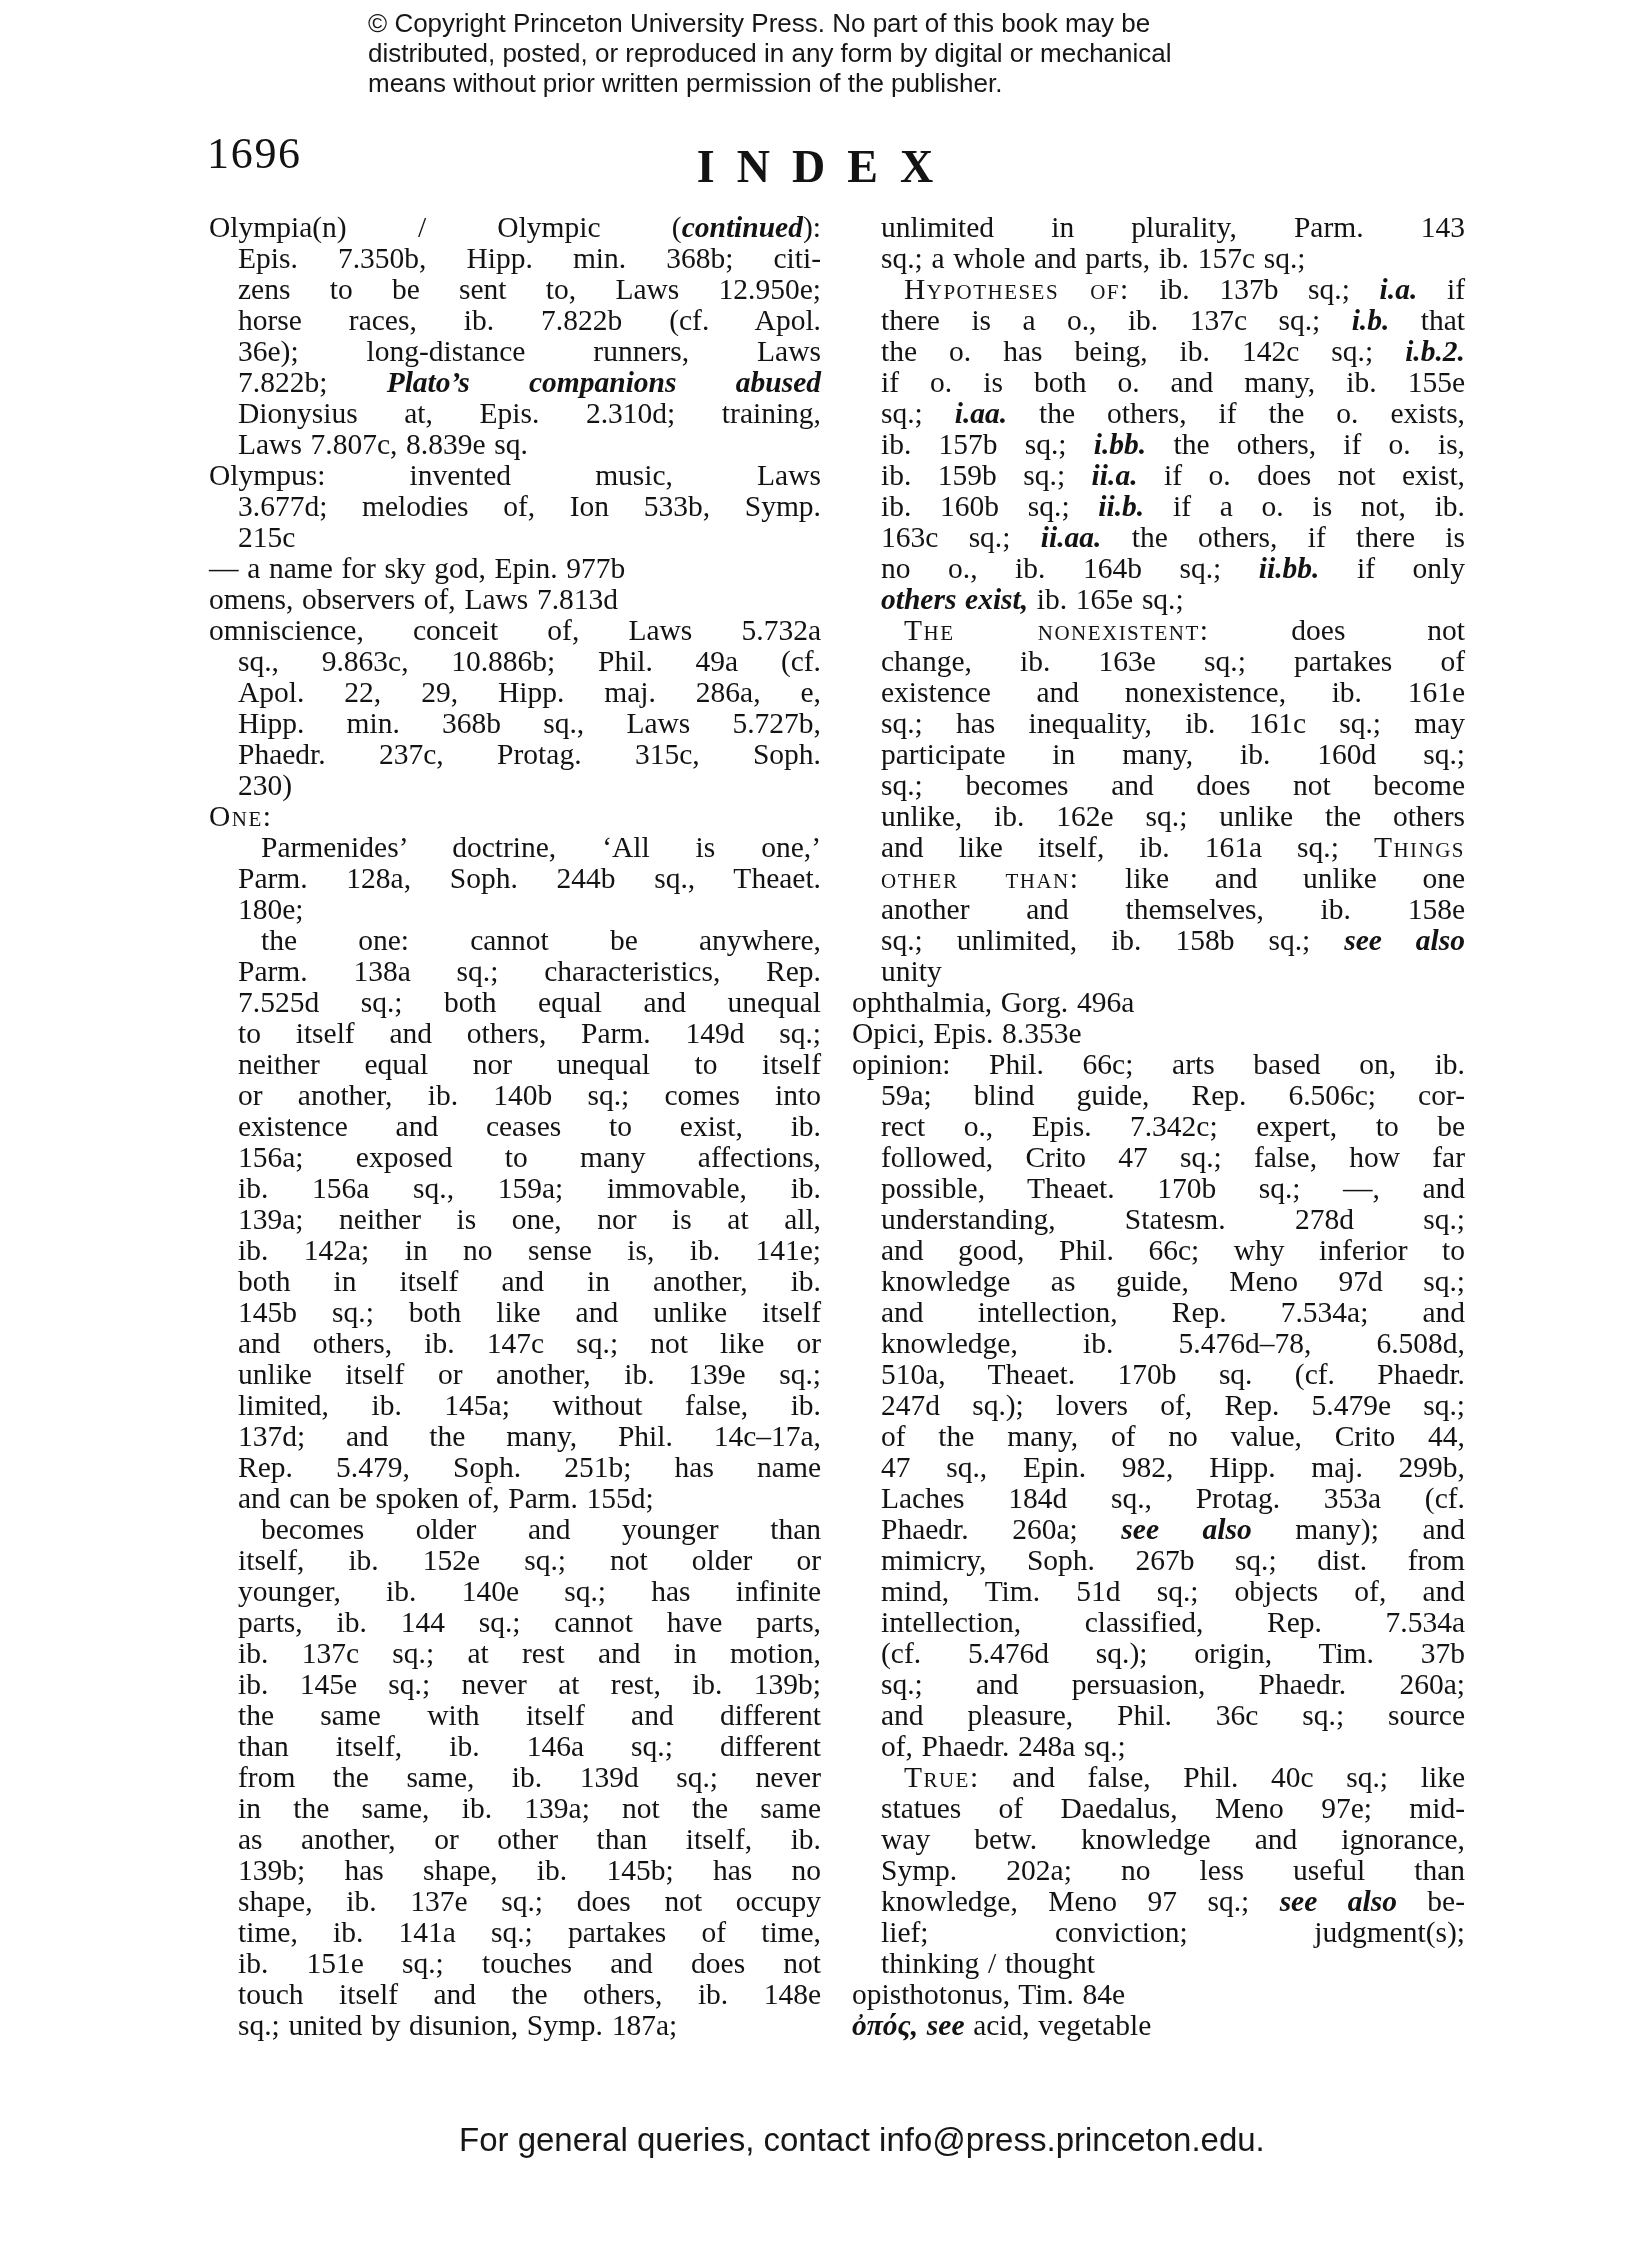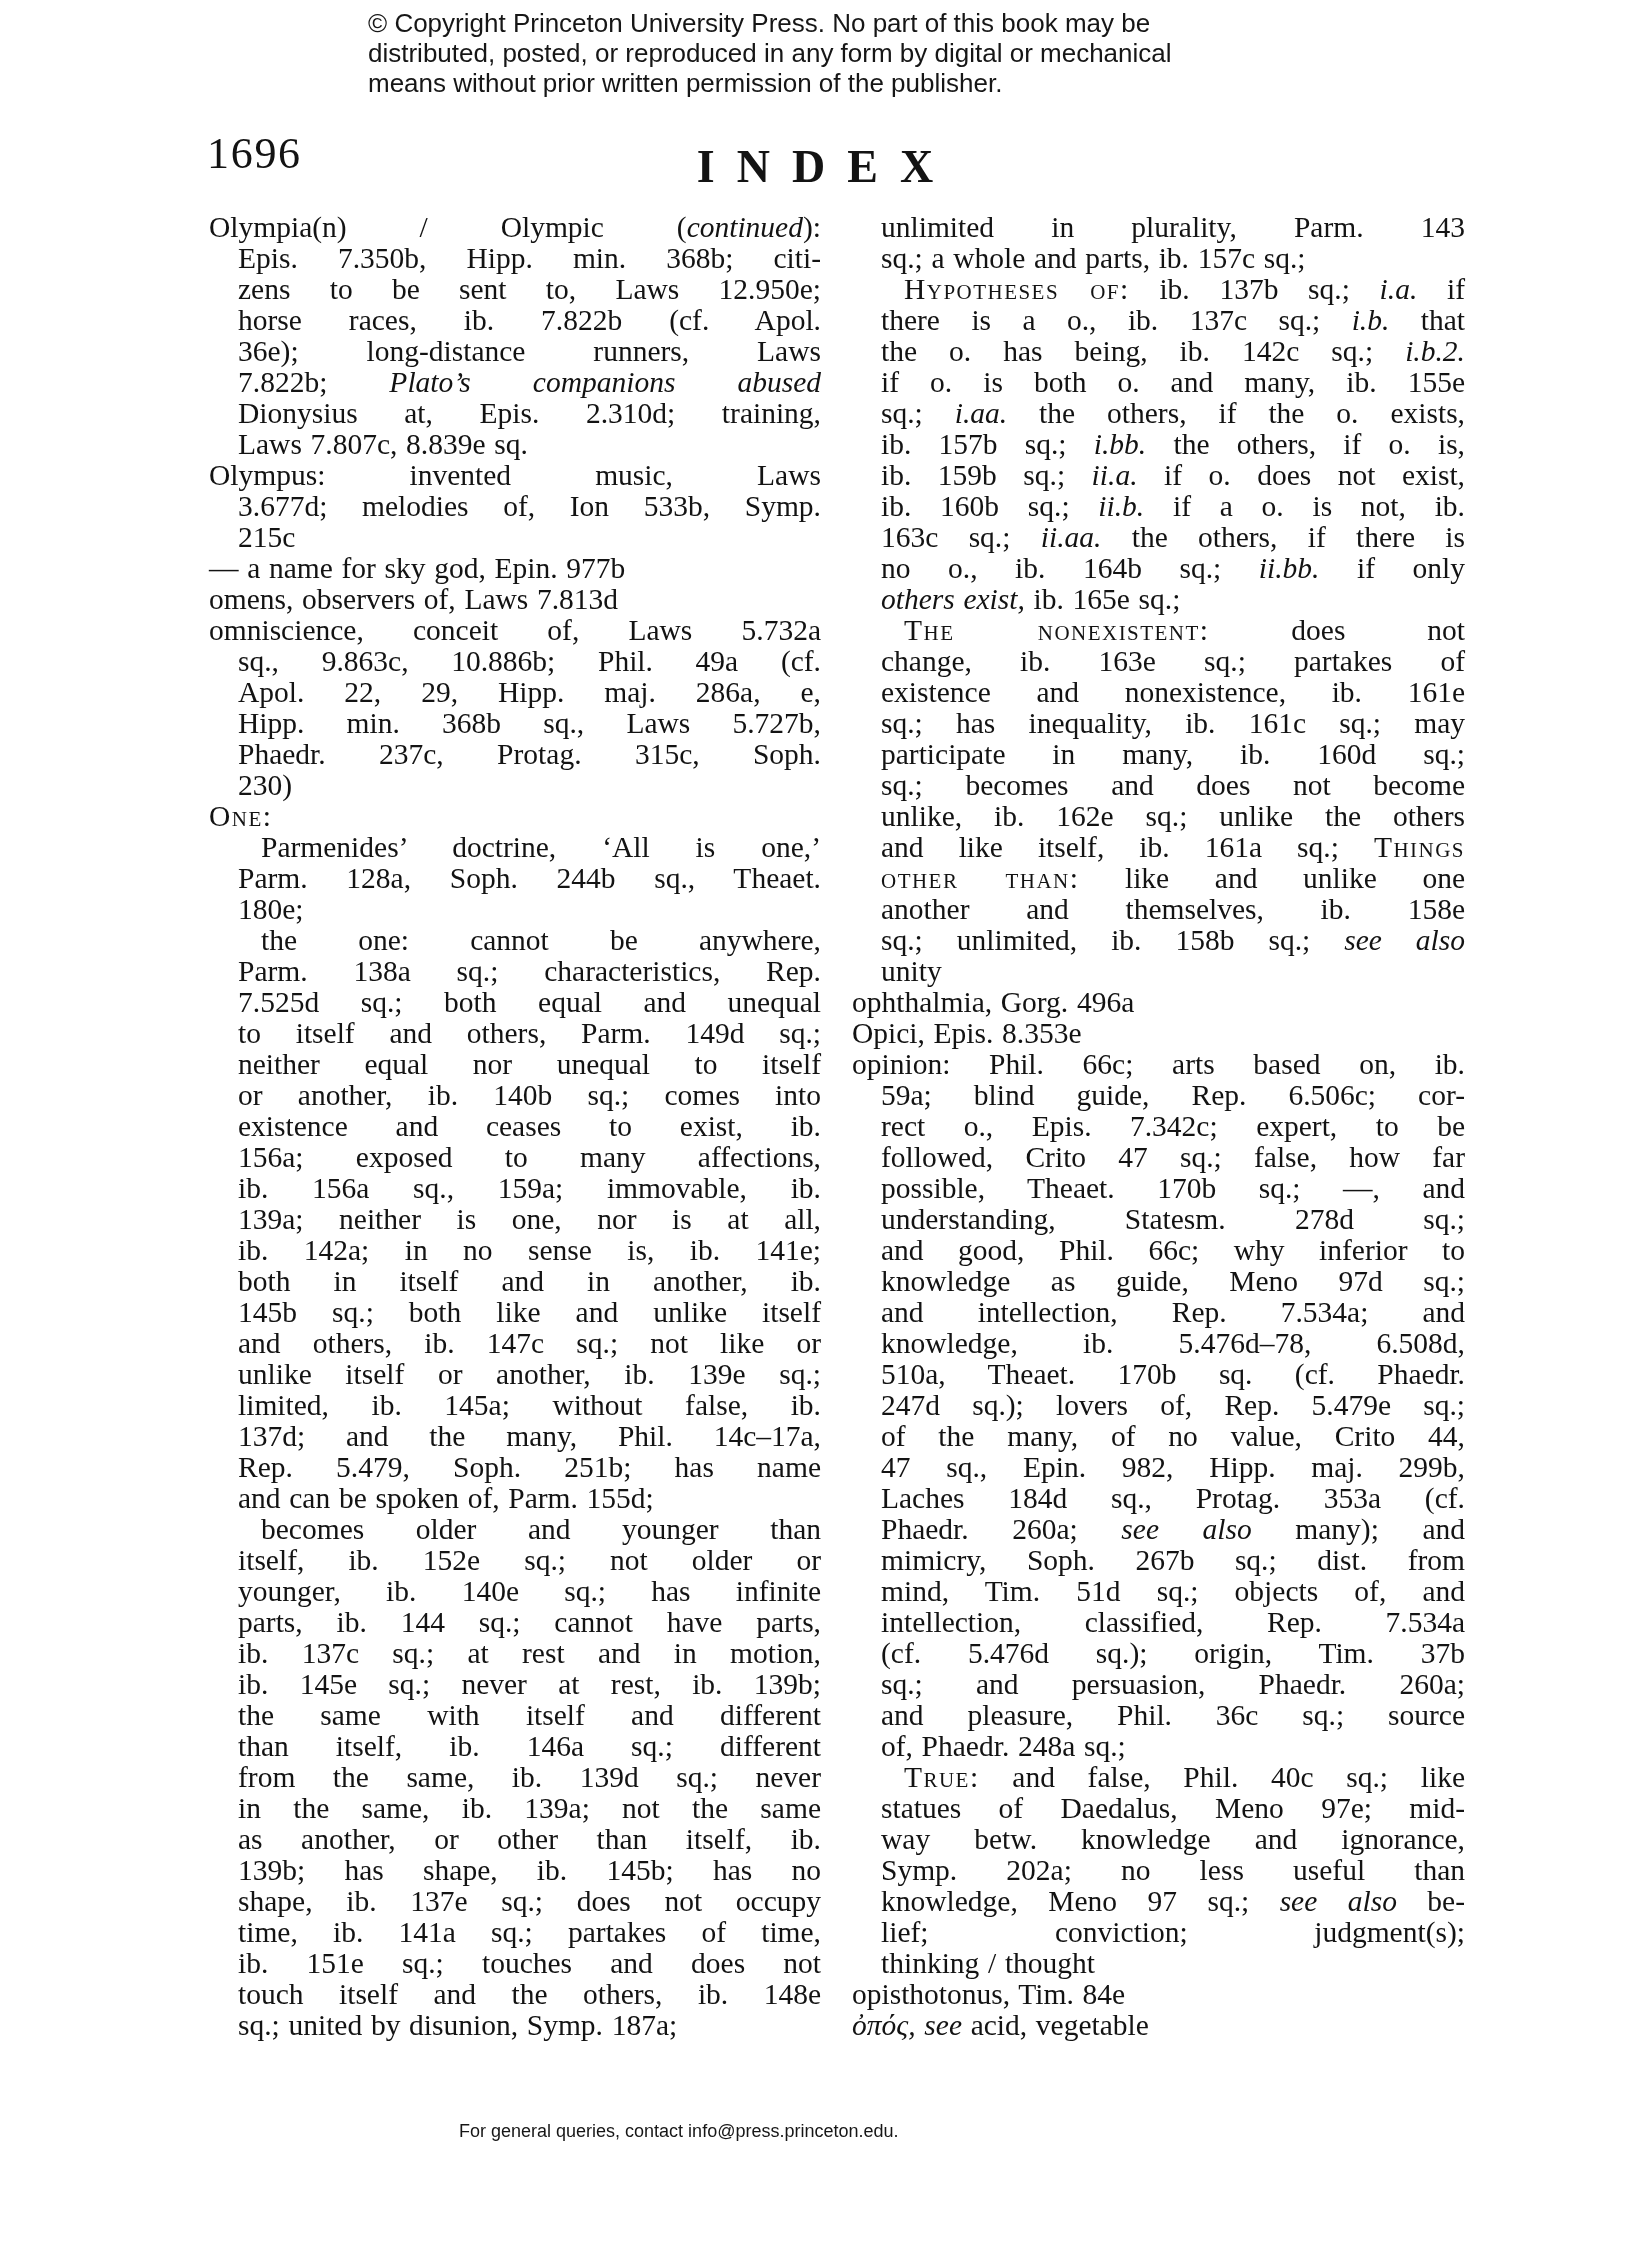--- a/index.html
+++ b/index.html
@@ -49,29 +49,29 @@
     font-size: 29.5px;
     line-height: 31px;
     word-spacing: 1.3px;
   }
   #col-left  { left: 209px;  width: 612px; }
   #col-right { left: 852px; width: 613px; }
   .ln { text-align: left; }
   .ln.just { text-align: justify; text-align-last: justify; }
   .ln.ind1 { padding-left: 29px; }
   .ln.ind2 { padding-left: 52px; }
-  .i  { font-style: italic; }
+  .i  { font-style: italic; font-weight: bold; }
   .sc { font-variant: small-caps; letter-spacing: 0.05em; }
   
   #footer {
     position: absolute;
     left: 459px;
     top: 2121px;
     font-family: "Liberation Sans", sans-serif;
-    font-size: 18px;
+    font-size: 33px;
     color: #161616;
   }
 </style>
 </head>
 <body>
 
 <div id="page">
   <div id="copyright">
     <div>© Copyright Princeton University Press. No part of this book may be</div>
     <div>distributed, posted, or reproduced in any form by digital or mechanical</div>

